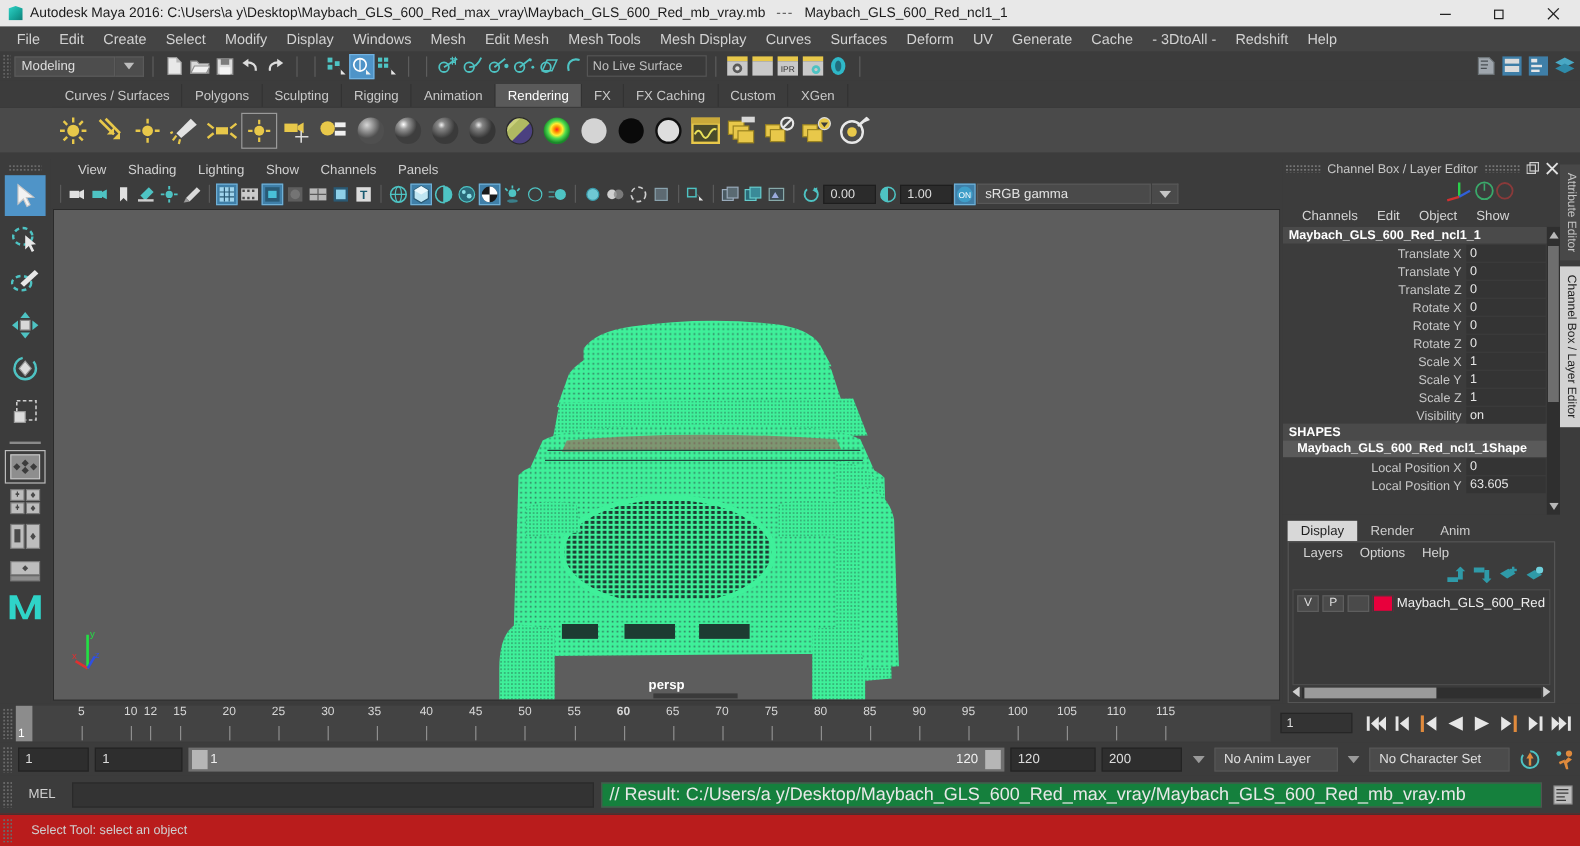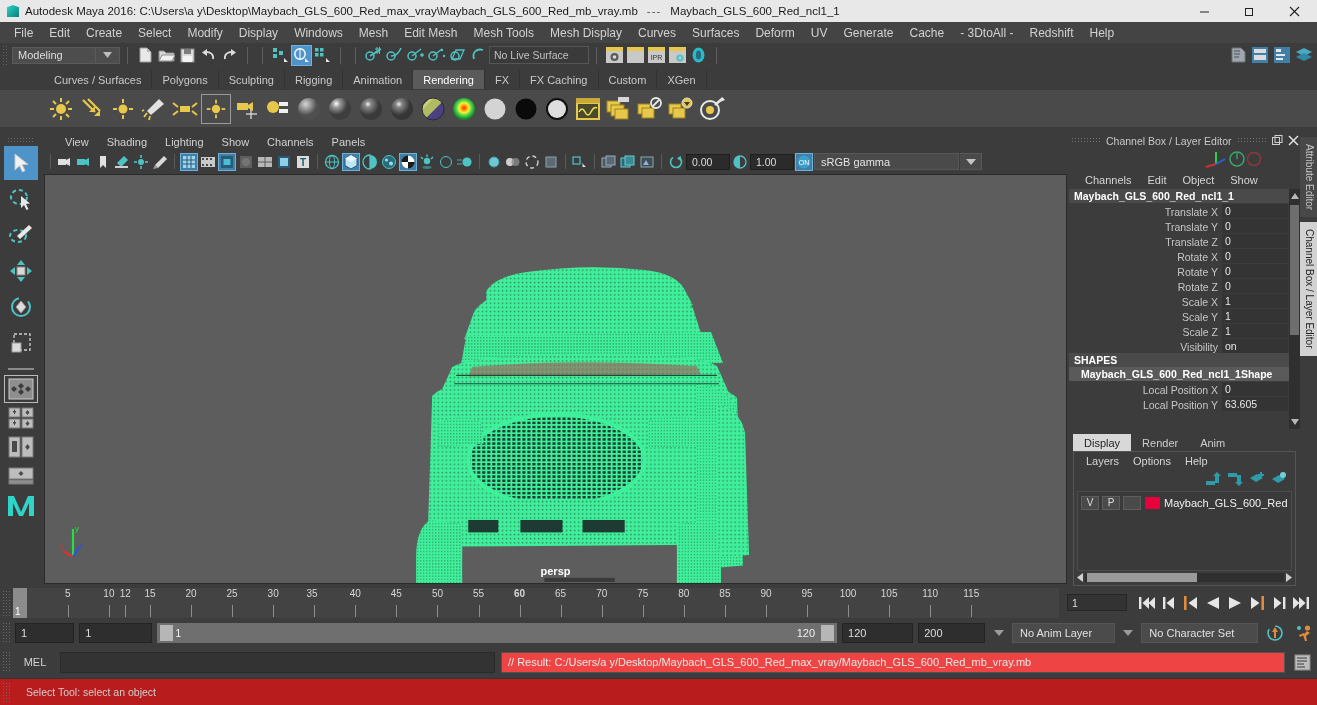--- a/index.html
+++ b/index.html
@@ -167,22 +167,22 @@
   .rr-combo{height:20px;background:#4b4b4b;border:1px solid #565656;color:#e0e0e0;
     display:flex;align-items:center;padding-left:7px;font-size:11px;}
 
   
   .melrow{position:absolute;left:0;right:0;bottom:27px;height:32px;background:#3c3c3c;
      display:flex;align-items:center;gap:6px;padding-left:2px;}
   .mel-grip{width:8px;height:22px;flex:0 0 auto;
     background-image:radial-gradient(#6a6a6a 38%,transparent 40%);background-size:3px 3px;}
   .mel-label{width:38px;text-align:center;font-size:11px;color:#d2d2d2;}
   .mel-input{width:435px;height:21px;background:#333;border:1px solid #2a2a2a;}
-  .mel-result{flex:1 1 auto;height:21px;background:#ef4444;border:1px solid #525252;color:#e8e8e8;
-     display:flex;align-items:center;padding-left:6px;font-size:11px;overflow:hidden;white-space:nowrap;}
+  .mel-result{flex:1 1 auto;height:21px;background:#15803d;border:1px solid #525252;color:#e8e8e8;
+     display:flex;align-items:center;padding-left:6px;font-size:15px;overflow:hidden;white-space:nowrap;}
   .mel-icon{width:22px;height:21px;display:flex;align-items:center;justify-content:center;margin-right:4px;}
 
   
   .statusbar{position:absolute;left:0;right:0;bottom:0;height:27px;background:#b91c1c;
      display:flex;align-items:center;border-top:1px solid #333;}
   .sb-grip{width:8px;height:20px;margin-left:2px;flex:0 0 auto;
     background-image:radial-gradient(#6a6a6a 38%,transparent 40%);background-size:3px 3px;}
   .sb-text{margin-left:16px;font-size:10.5px;color:#cfcfcf;}
 </style>
 </head>

